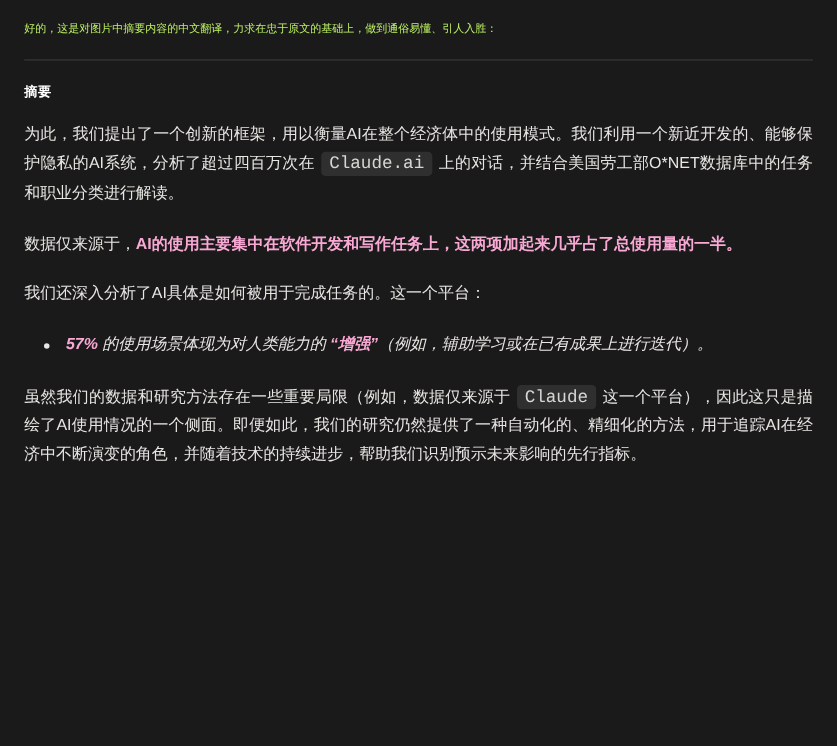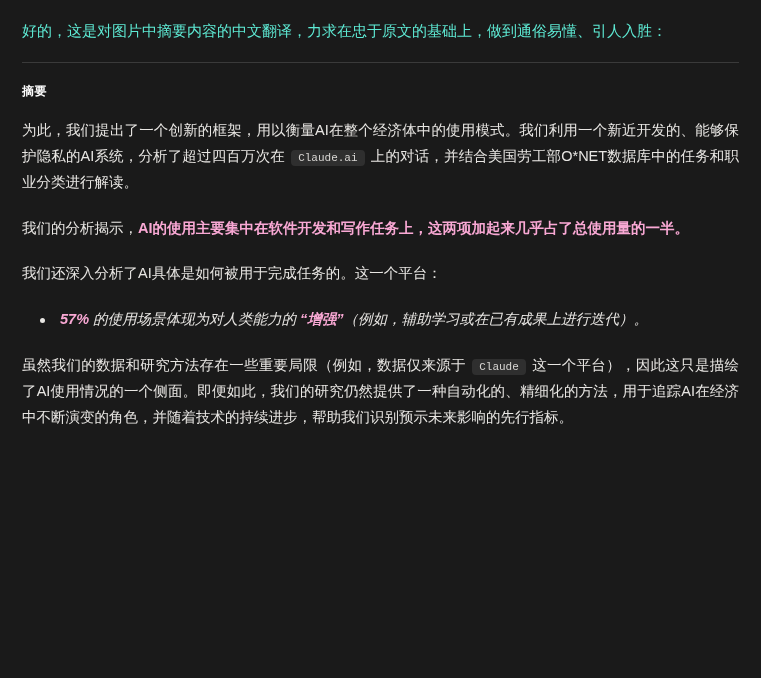--- a/index.html
+++ b/index.html
@@ -16,23 +16,23 @@
   }
   .page {
     width: 761px;
     height: 678px;
     box-sizing: border-box;
     padding: 18px 22px 0 22px;
     background: #1a1a1a;
     position: relative;
   }
   .intro {
-    font-size: 15px;
+    font-size: 10px;
     line-height: 1.75;
-    color: #5eead4;
+    color: #bef264;
     margin: 0 0 18px 0;
   }
   .divider {
     border: none;
     border-top: 1px solid #3a3a3a;
     margin: 0 0 20px 0;
   }
   h2.section-title {
     font-size: 12px;
     font-weight: bold;
@@ -43,21 +43,21 @@
   p.para {
     font-size: 14.5px;
     line-height: 1.78;
     color: #e8e6e3;
     margin: 0 0 20px 0;
     text-align: justify;
     text-justify: inter-ideograph;
   }
   .code {
     font-family: "Liberation Mono", "DejaVu Sans Mono", monospace;
-    font-size: 11px;
+    font-size: 16px;
     background: #2f2f2f;
     color: #d8d6d3;
     border-radius: 4px;
     padding: 2px 7px;
     margin: 0 2px;
     white-space: nowrap;
   }
   .b {
     font-weight: bold;
     color: #f9a8d4;
@@ -97,21 +97,21 @@
   <hr class="divider">
 
   <h2 class="section-title">摘要</h2>
 
 
   <p class="para">
     <span>为此，我们提出了一个创新的框架，用以衡量AI在整个经济体中的使用模式。我们利用一个新近开发的、能够保护隐私的AI系统，分析了超过四百万次在 </span><span class="code">Claude.ai</span><span> 上的对话，并结合美国劳工部O*NET数据库中的任务和职业分类进行解读。</span>
   </p>
 
   <p class="para">
-    <span>我们的分析揭示，</span><span class="b">AI的使用主要集中在软件开发和写作任务上，这两项加起来几乎占了总使用量的一半。</span>
+    <span>数据仅来源于，</span><span class="b">AI的使用主要集中在软件开发和写作任务上，这两项加起来几乎占了总使用量的一半。</span>
   </p>
 
 
   <p class="para">我们还深入分析了AI具体是如何被用于完成任务的。这一个平台：</p>
 
   <ul class="bullets">
     <li>
       <span class="b">57%</span><span> 的使用场景体现为对人类能力的 </span><span class="b">“增强”</span><span>（例如，辅助学习或在已有成果上进行迭代）。</span>
     </li>
   </ul>

